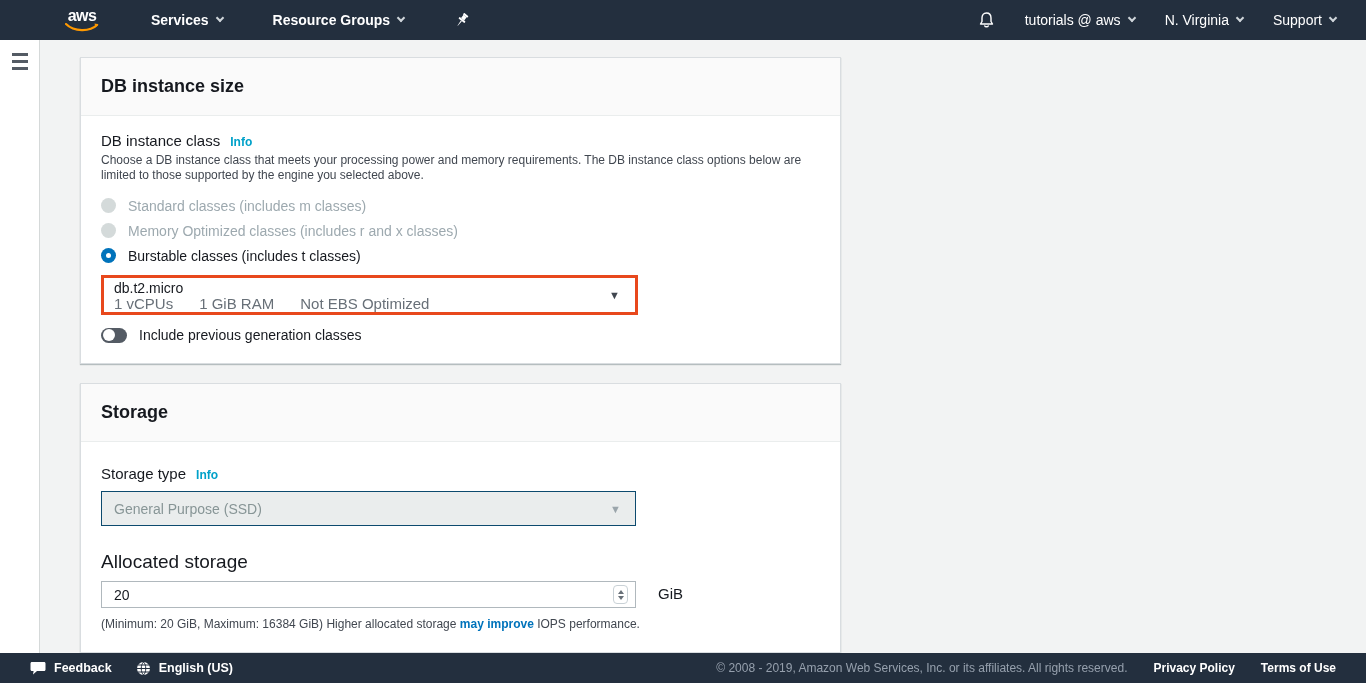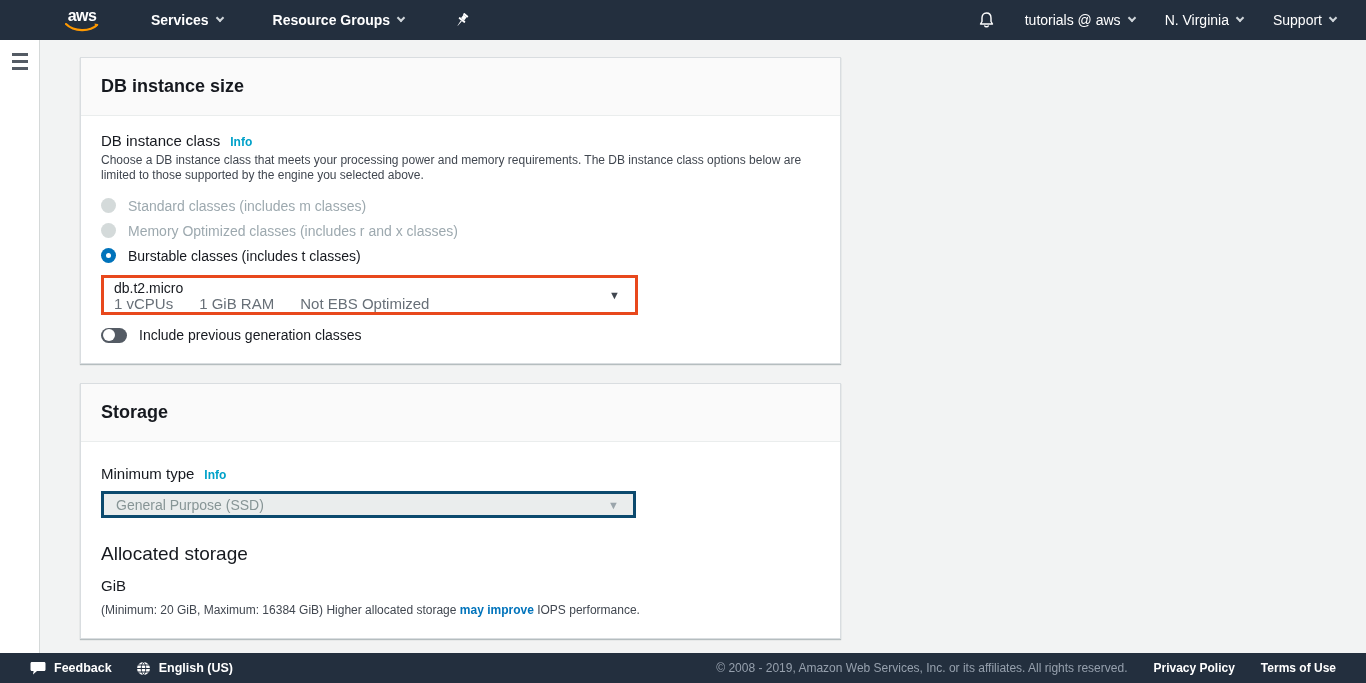--- a/index.html
+++ b/index.html
@@ -95,22 +95,22 @@
   }
   .toggle::after {
     content: ""; position: absolute; left: 1.5px; top: 1.5px;
     width: 12px; height: 12px; border-radius: 50%; background: #fff;
   }
   .toggle-label { font-size: 14px; color: #16191f; }
 
   
   .storage-body { padding: 23px 20px 21px 20px; }
   .select-disabled {
-    width: 535px; height: 27px; margin-top: 9px;
-    background: #eaeded; border: 3px solid #0c4a6e;
+    width: 535px; height: 35px; margin-top: 9px;
+    background: #eaeded; border: 1px solid #0c4a6e;
     display: flex; align-items: center; justify-content: space-between;
     padding: 0 14px 0 12px;
   }
   .select-disabled .sel-text { font-size: 14px; color: #879596; }
   .select-disabled .dd-arrow { color: #9aa5ab; }
   .allocated-label { margin-top: 25px; font-size: 19px; }
   .input-row { display: flex; align-items: flex-start; gap: 22px; margin-top: 8px; }
   .num-input-wrap { position: relative; width: 535px; }
   .num-input {
     width: 535px; height: 27px; border: 1px solid #b0b8bd; background: #fff;
@@ -250,30 +250,37 @@
         </div>
       </div>
     </div>
 
     <div class="card">
       <div class="card-header">
         <div class="card-title">Storage</div>
       </div>
       <div class="storage-body">
         <div class="field-label-row">
-          <span class="field-label">Minimum type</span>
+          <span class="field-label">Storage type</span>
           <span class="info-link">Info</span>
         </div>
         <div class="select-disabled">
           <span class="sel-text">General Purpose (SSD)</span>
           <span class="dd-arrow">▼</span>
         </div>
 
         <div class="field-label allocated-label">Allocated storage</div>
         <div class="input-row">
+          <div class="num-input-wrap">
+            <input class="num-input" type="text" value="20" style="">
+            <div class="stepper">
+              <span class="step-up"></span>
+              <span class="step-down"></span>
+            </div>
+          </div>
           <span class="unit-label">GiB</span>
         </div>
         <div class="helper-text">
           <span>(Minimum: 20 GiB, Maximum: 16384 GiB) Higher allocated storage </span><span class="helper-link">may improve</span><span> IOPS performance.</span>
         </div>
       </div>
     </div>
 
   </div>
 </div>

